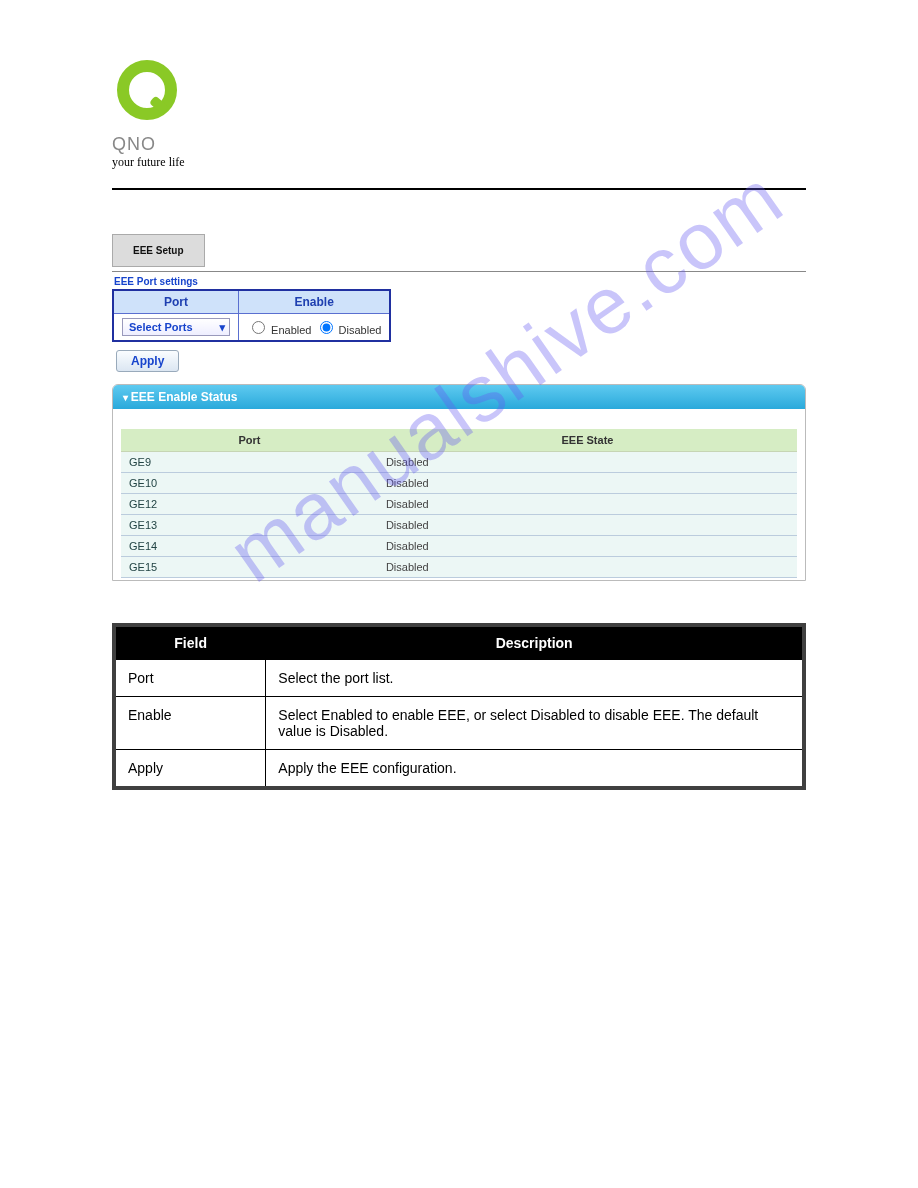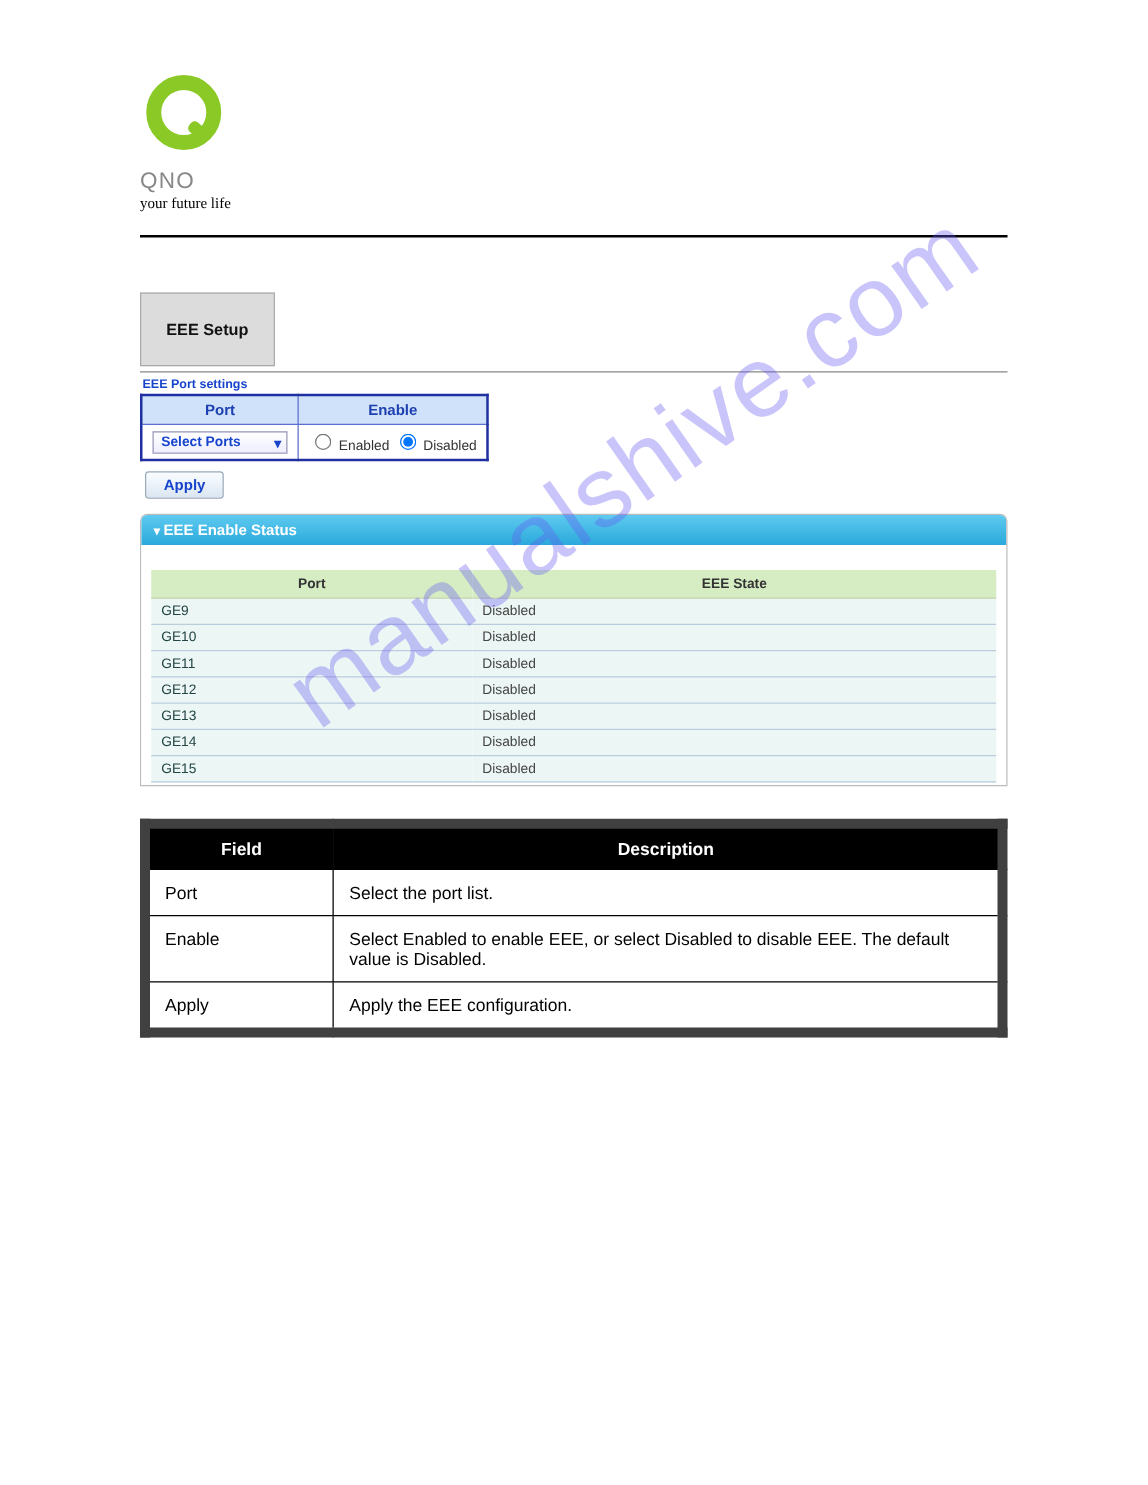--- a/index.html
+++ b/index.html
@@ -38,23 +38,23 @@
   }
   hr.divider {
     border: none;
     border-top: 2px solid #000;
     margin: 18px 0 40px 0;
   }
   .setup-header {
     background: #dcdcdc;
     border: 1px solid #aaa;
     display: inline-block;
-    padding: 21px 20px;
-    font-weight: bold;
-    font-size: 13px;
+    padding: 10px 20px;
+    font-weight: bold;
+    font-size: 10px;
     color: #111;
     margin: 4px 0 4px 0;
   }
   hr.thin {
     border: none;
     border-top: 1px solid #888;
     margin: 0 0 4px 0;
   }
   .section-title {
     color: #1744cc;
@@ -151,22 +151,22 @@
     padding: 4px 8px;
     color: #244;
     border-bottom: 1px solid #bcd;
   }
   .status-table td.state {
     color: #444;
   }
   .desc-table {
     width: 100%;
     border-collapse: collapse;
-    border: 8px solid #404040;
-    margin-top: 26px;
+    border: 4px solid #404040;
+    margin-top: 42px;
   }
   .desc-table th {
     background: #000;
     color: #fff;
     font-size: 14px;
     padding: 8px;
     text-align: center;
     border: 1px solid #000;
   }
   .desc-table td {
@@ -249,24 +249,20 @@
               <th>EEE State</th>
             </tr>
           </thead>
           <tbody id="status-body">
               <tr>
                 <td>GE9</td>
                 <td class="state">Disabled</td>
               </tr>
               <tr>
                 <td>GE10</td>
-                <td class="state">Disabled</td>
-              </tr>
-              <tr>
-                <td>GE11</td>
                 <td class="state">Disabled</td>
               </tr>
               <tr>
                 <td>GE12</td>
                 <td class="state">Disabled</td>
               </tr>
               <tr>
                 <td>GE13</td>
                 <td class="state">Disabled</td>
               </tr>

